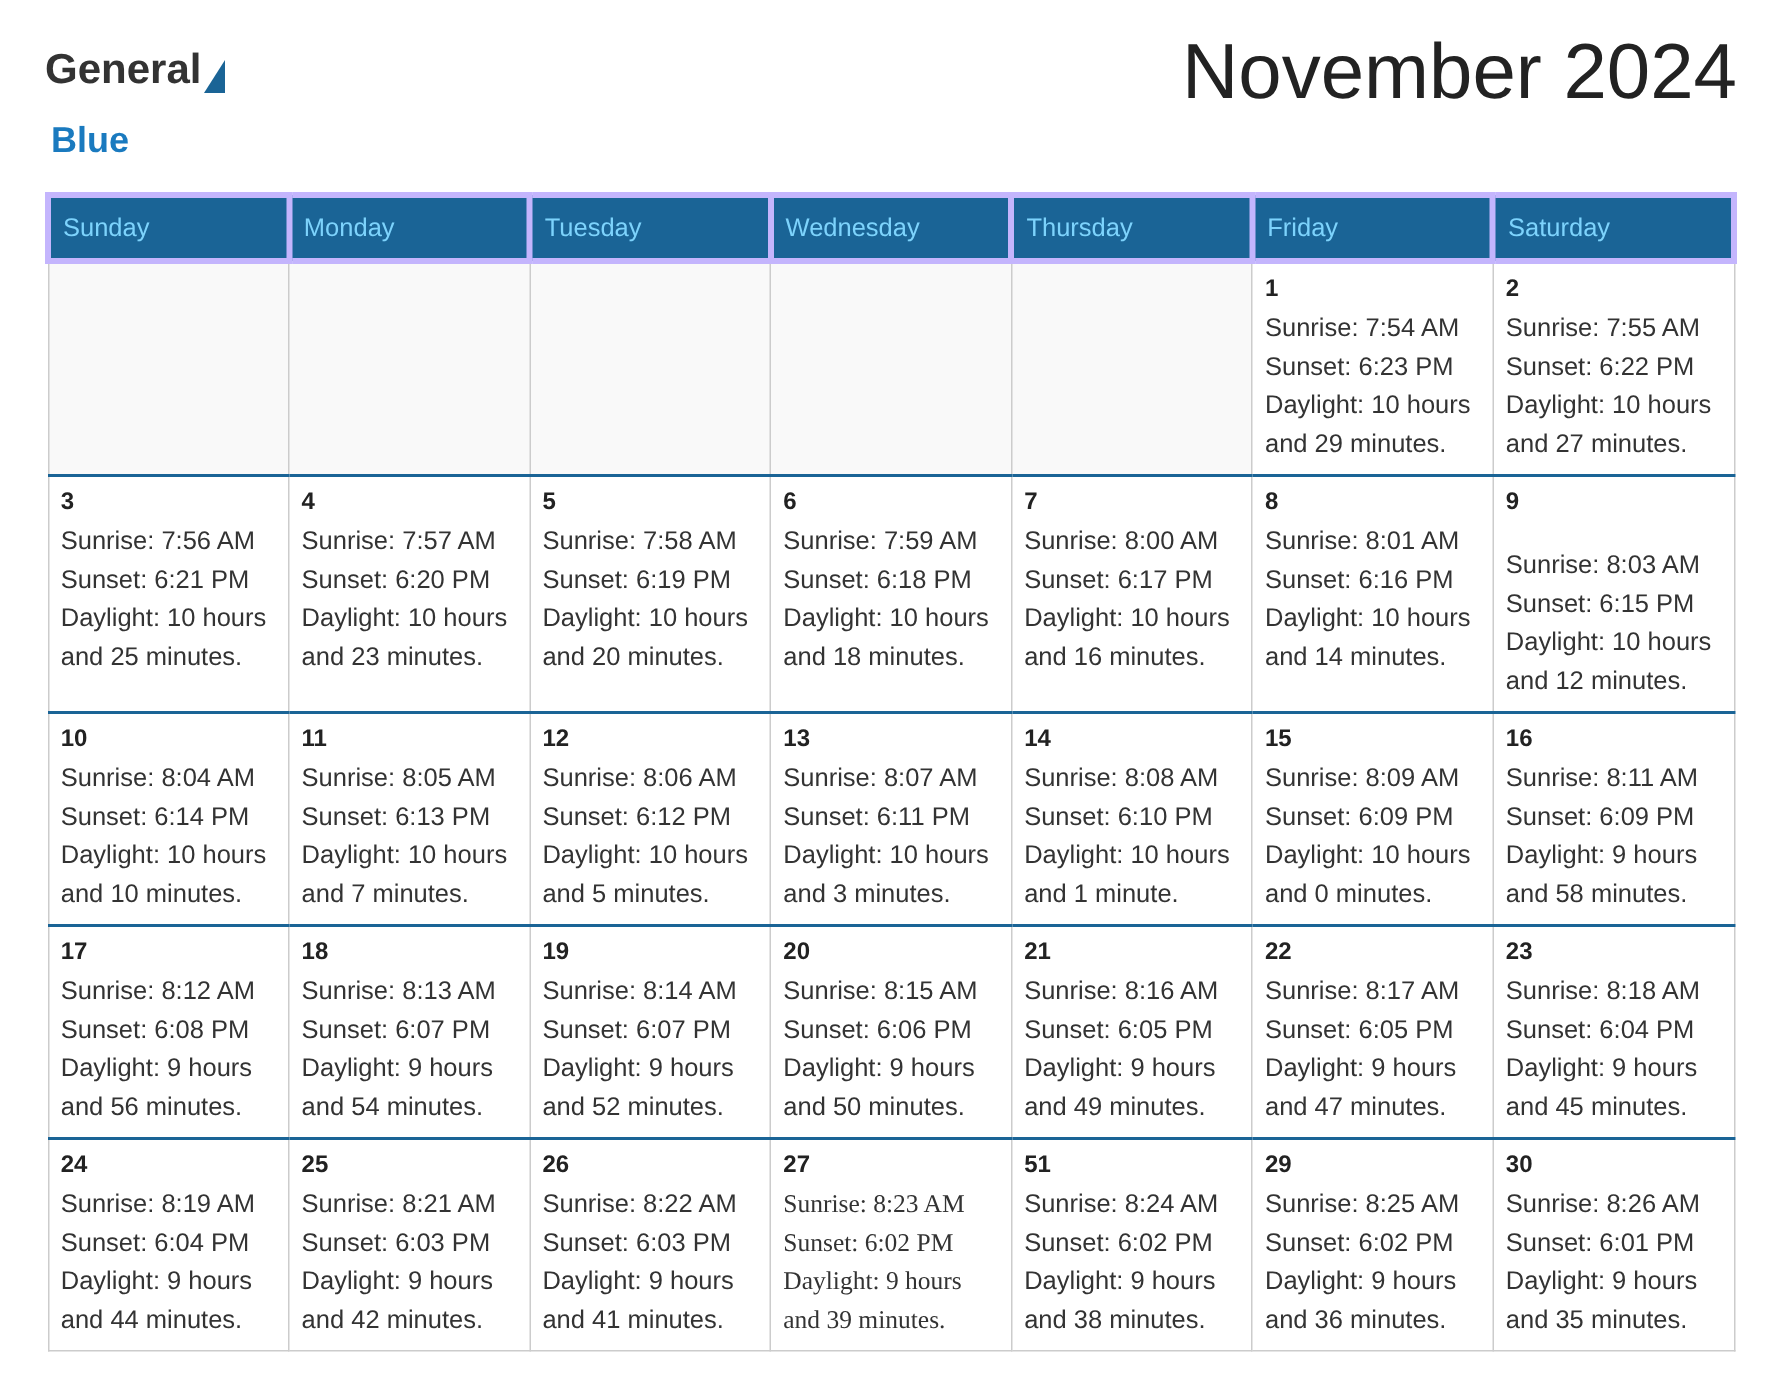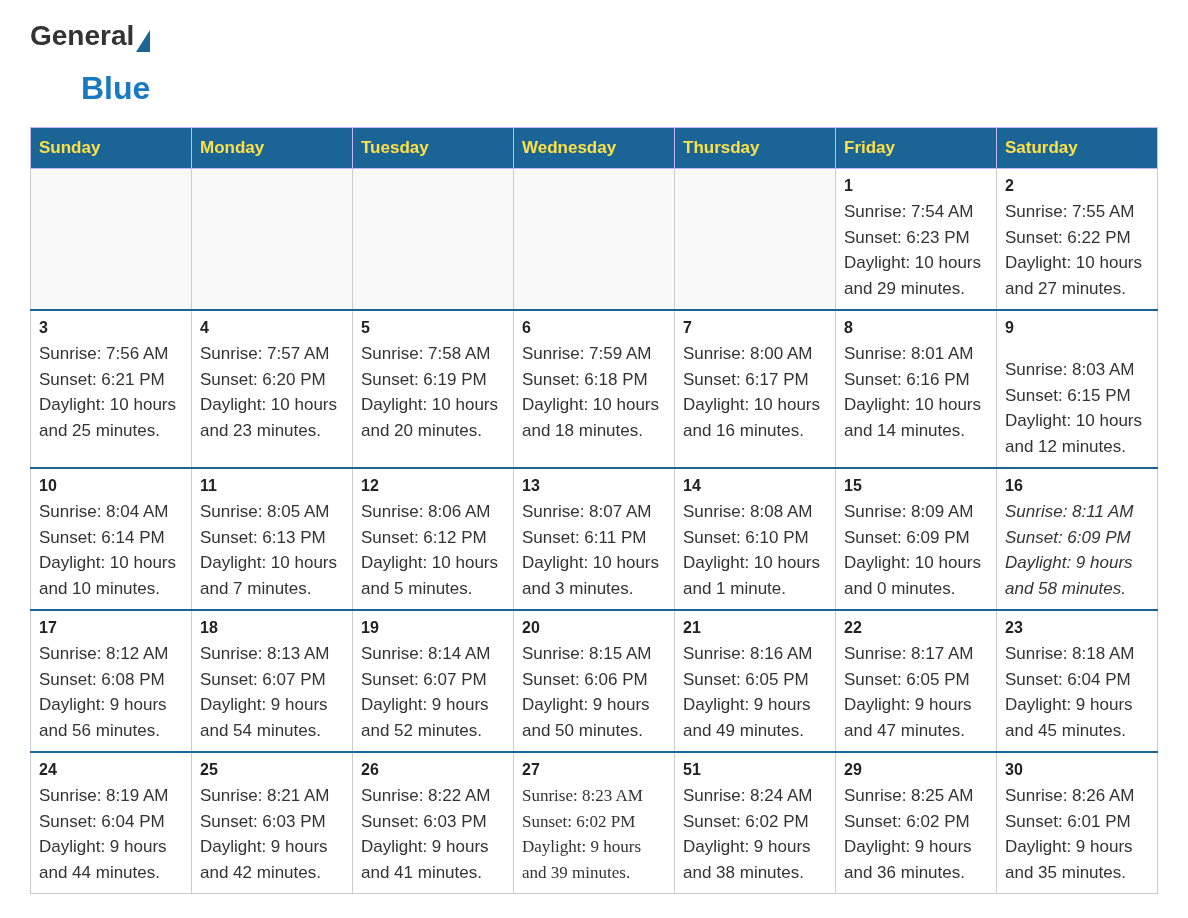--- a/index.html
+++ b/index.html
@@ -28,31 +28,31 @@
     }
     .logo-triangle {
       width: 0;
       height: 0;
       border-left: 14px solid transparent;
       border-bottom: 22px solid #1a6496;
       margin-left: 2px;
       margin-top: 6px;
     }
     .logo-blue {
-      font-size: 32px;
+      font-size: 24px;
       font-weight: bold;
       color: #1a7abf;
       margin-left: 4px;
       margin-top: 18px;
       display: block;
-      text-align: right;
     }
     .logo-wrapper {
       display: flex;
       flex-direction: column;
+      margin-top: 10px;
     }
     .logo-top-row {
       display: flex;
       align-items: flex-end;
     }
     .title-block {
       text-align: right;
     }
     .month-title {
       font-size: 52px;
@@ -65,26 +65,26 @@
       color: #555;
       margin-top: 6px;
     }
     .calendar-table {
       width: 100%;
       border-collapse: collapse;
       table-layout: fixed;
     }
     .calendar-table thead tr th {
       background-color: #1a6496;
-      color: #fde047;
+      color: #7dd3fc;
       font-size: 17px;
-      font-weight: bold;
+      font-weight: normal;
       padding: 10px 8px;
       text-align: left;
-      border: 1px solid #c4b5fd;
+      border: 4px solid #c4b5fd;
     }
     .calendar-table tbody tr td {
       vertical-align: top;
       padding: 8px 8px;
       border: 1px solid #ccc;
       font-size: 12.5px;
       color: #333;
       height: 110px;
       background: #fff;
     }
@@ -114,20 +114,21 @@
   <div class="logo">
     <div class="logo-wrapper">
       <div class="logo-top-row">
         <span class="logo-text-general">General</span>
         <div class="logo-triangle"></div>
       </div>
       <span class="logo-blue">Blue</span>
     </div>
   </div>
   <div class="title-block">
+    <div class="month-title">November 2024</div>
   </div>
 </div>
 
 <table class="calendar-table">
   <thead>
     <tr>
     <th>Sunday</th>
         <th>Monday</th>
         <th>Tuesday</th>
         <th>Wednesday</th>
@@ -247,21 +248,21 @@
         </td>
         <td>
           <span class="day-number">15</span>
           <div class="day-info" style="white-space: pre-line;">Sunrise: 8:09 AM
 Sunset: 6:09 PM
 Daylight: 10 hours
 and 0 minutes.</div>
         </td>
         <td>
           <span class="day-number">16</span>
-          <div class="day-info" style="white-space: pre-line; font-style: italic;">Sunrise: 8:11 AM
+          <div class="day-info" style="white-space: pre-line;">Sunrise: 8:11 AM
 Sunset: 6:09 PM
 Daylight: 9 hours
 and 58 minutes.</div>
         </td>
       </tr>
       <tr class="row-divider">
         <td>
           <span class="day-number">17</span>
           <div class="day-info" style="white-space: pre-line;">Sunrise: 8:12 AM
 Sunset: 6:08 PM

